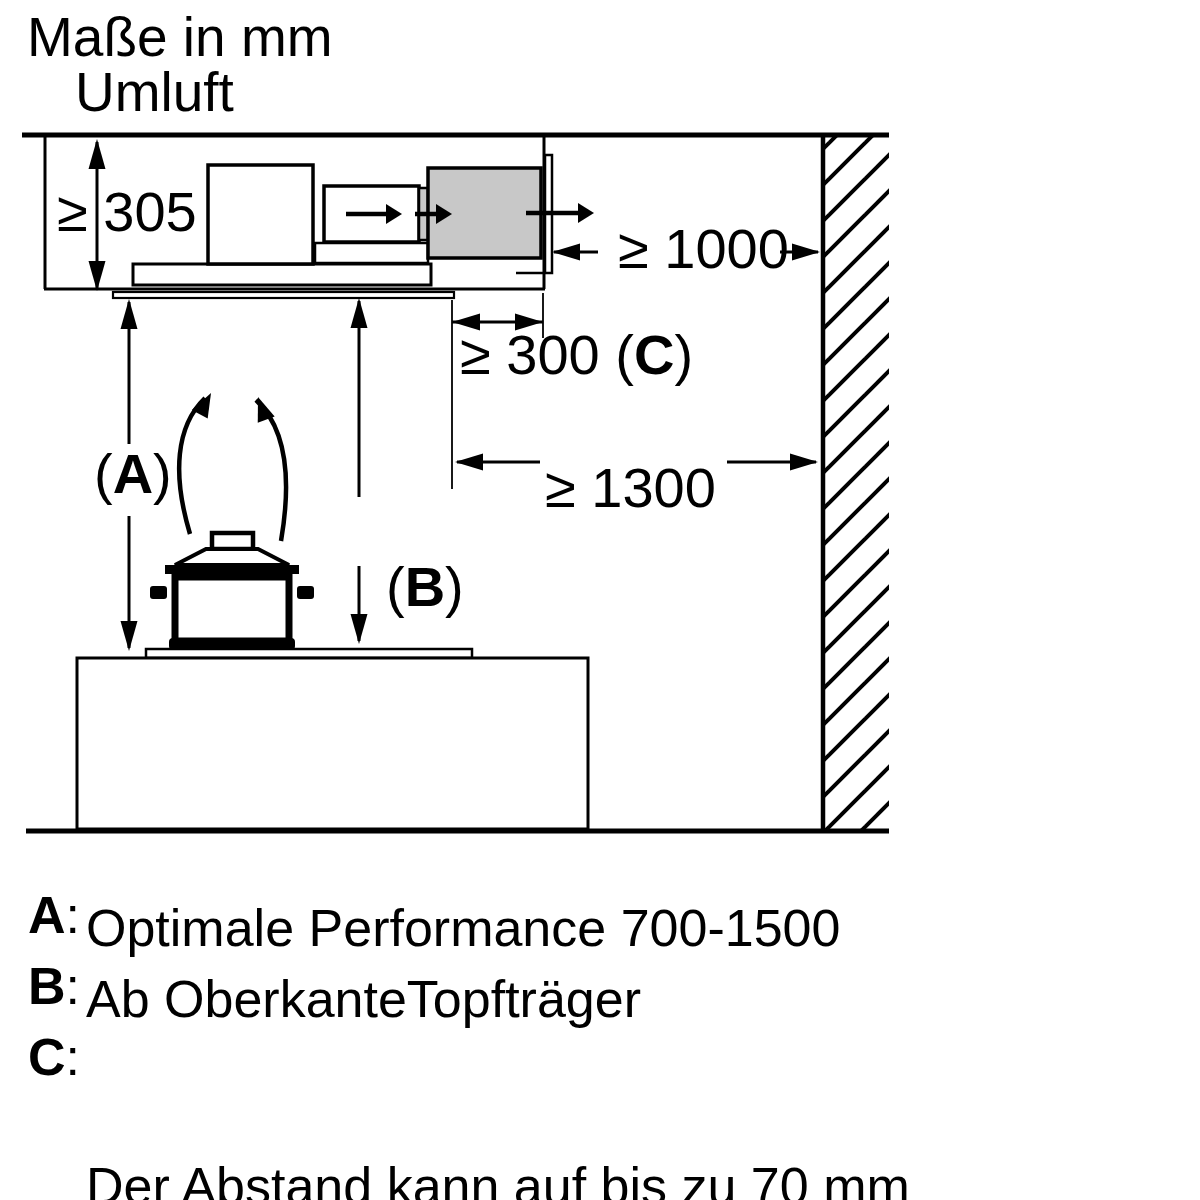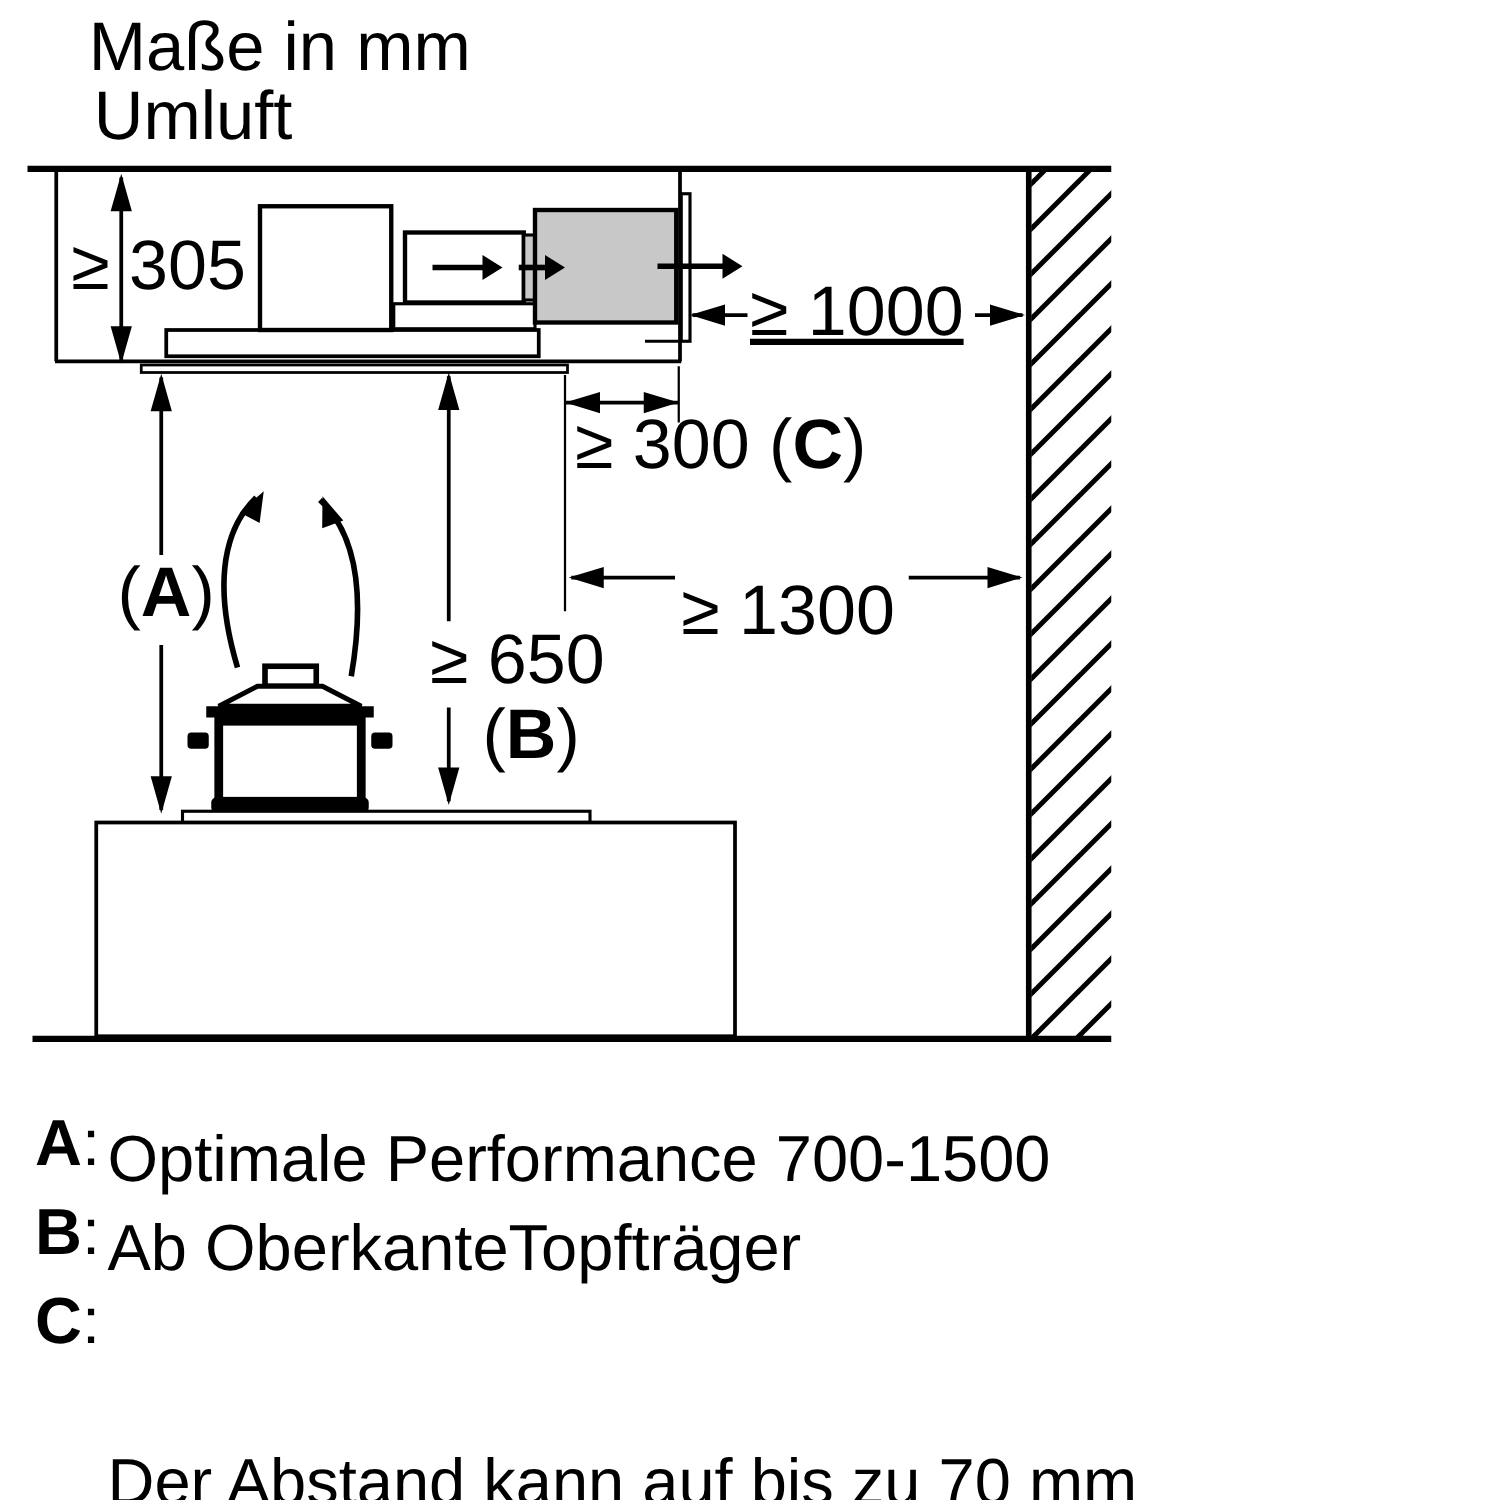--- a/index.html
+++ b/index.html
@@ -2,21 +2,21 @@
 <html><head>
 <meta charset="utf-8">
 <style>
   html,body{margin:0;padding:0;background:#fff;}
   #canvas{position:relative;width:1200px;height:1200px;background:#fff;overflow:hidden;
           font-family:"Liberation Sans","DejaVu Sans",sans-serif;color:#000;}
   #diagram-svg{position:absolute;left:0;top:0;}
   .lbl{position:absolute;font-size:56px;line-height:1;white-space:pre;color:#000;}
   .lbl .b{font-weight:bold;}
   #title-line1,#title-line2{position:absolute;left:27px;font-size:55px;line-height:1;white-space:pre;}
-  #title-line1{top:10px;margin-left:44px;}
+  #title-line1{top:10px;}
   #title-line2{top:65px;margin-left:48px;}
   #legend{position:absolute;left:28px;top:886px;width:1150px;font-size:52px;line-height:58px;}
   .legend-row{display:flex;align-items:flex-start;}
   .legend-label{flex:0 0 58px;white-space:pre;}
   .legend-label .b{font-weight:bold;}
   .legend-text{flex:1 1 auto;white-space:pre;margin-top:13px;}
 </style>
 </head>
 <body>
 
@@ -153,29 +153,28 @@
     <g>
       <line x1="26" y1="831" x2="889" y2="831" stroke="#000" stroke-width="5"></line>
     </g>
   </svg>
 
   <div id="title-line1">Maße in mm</div>
   <div id="title-line2">Umluft</div>
 
   <div class="lbl" style="left:57px;top:184px;">≥ 305</div>
 
-  <div class="lbl" style="left:600px;top:221px;text-decoration:underline;">≥ 1000</div>
+  <div class="lbl" style="left:618px;top:221px;">≥ 1000</div>
 
   <div class="lbl" style="left:460px;top:327px;"><span>≥ 300 (</span><span class="b">C</span><span>)</span></div>
 
   <div class="lbl" style="left:545px;top:428px;margin-top:32px;">≥ 1300</div>
 
   <div class="lbl" style="left:94px;top:446px;"><span>(</span><span class="b">A</span><span>)</span></div>
 
-  <div class="lbl" style="left:344px;top:499px;">≥ 650</div>
 
   <div class="lbl" style="left:386px;top:559px;"><span>(</span><span class="b">B</span><span>)</span></div>
 
   <div id="legend">
     <div class="legend-row">
       <div class="legend-label"><span class="b">A</span><span>:</span></div>
       <div class="legend-text">Optimale Performance 700-1500</div>
     </div>
     <div class="legend-row">
       <div class="legend-label"><span class="b">B</span><span>:</span></div>

